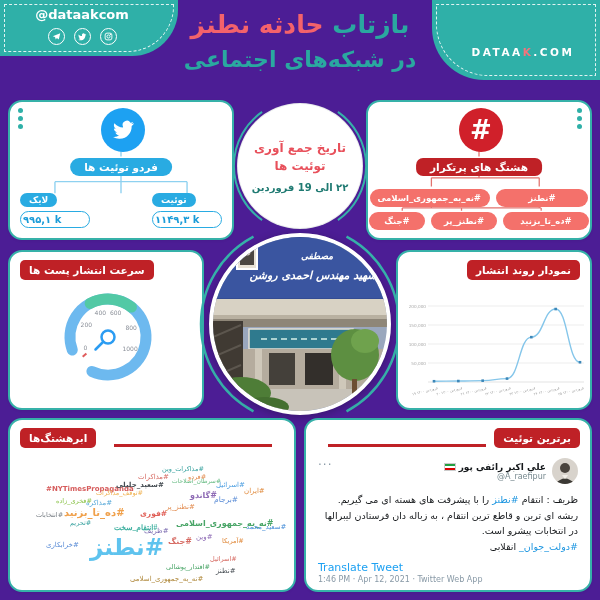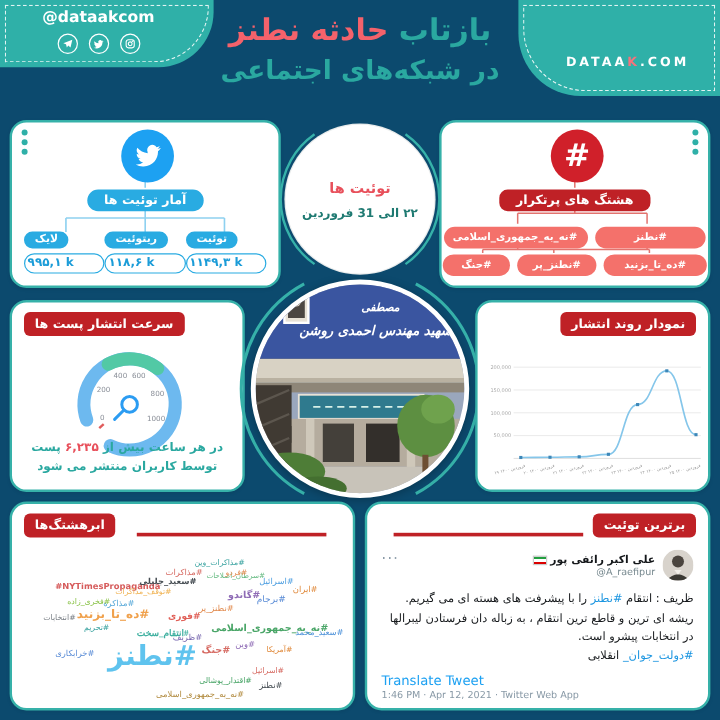--- a/index.html
+++ b/index.html
@@ -1,18 +1,18 @@
 <!DOCTYPE html>
 <html lang="fa"><head>
 <meta charset="utf-8">
 <style>
   *{margin:0;padding:0;box-sizing:border-box}
   html,body{width:600px;height:600px}
   body{font-family:"DejaVu Sans",sans-serif;background:#edf0ef;position:relative;overflow:hidden}
-  .stage{position:absolute;inset:0;width:600px;height:600px;background:#0c4a6e}
+  .stage{position:absolute;inset:0;width:600px;height:600px;background:#4c1d95}
 
   
   .badge-l{position:absolute;left:0;top:0;width:178px;height:56px;background:#2fb0a8;border-radius:0 0 46px 0}
   .badge-l::after,.badge-r::after{content:"";position:absolute;inset:4px;border:1.5px dashed rgba(255,255,255,.85);border-radius:inherit;pointer-events:none}
   .handle{position:absolute;left:0;right:14px;top:7px;text-align:center;color:#fff;font-weight:bold;font-size:13px}
   .soc-row{position:absolute;left:0;right:14px;top:28px;display:flex;justify-content:center;gap:9px}
   .soc{width:17px;height:17px;border:1.5px solid #fff;border-radius:50%;display:flex;align-items:center;justify-content:center}
   .badge-r{position:absolute;right:0;top:0;width:168px;height:80px;background:#2fb0a8;border-radius:0 0 0 52px}
   .logo-fa{position:absolute;left:14px;right:0;top:4px;text-align:center;color:#fff;font-weight:bold;font-size:30px;direction:rtl}
   .logo-en{position:absolute;left:14px;right:0;top:46px;text-align:center;color:#fff;font-weight:bold;font-size:10.5px;letter-spacing:2.5px}
@@ -139,35 +139,35 @@
         <i></i>
       </div>
     <svg class="conn" viewBox="0 0 226 140">
       <path d="M113 50 V56 M113 74 V82 M45 82 H181 M45 82 V94 M113 82 V94 M181 82 V94" stroke="#8ed1f0" stroke-width="1.4" fill="none"></path>
     </svg>
     <div class="tw-circle">
       <svg width="26" height="26" viewBox="0 0 24 24">
           <path fill="#fff" d="M22 5.8c-.7.3-1.5.5-2.3.6.8-.5 1.4-1.2 1.7-2.1-.8.5-1.6.8-2.5 1A3.9 3.9 0 0 0 12 8.9c0 .3 0 .6.1.9-3.2-.2-6.1-1.7-8-4.1-.3.6-.5 1.2-.5 1.9 0 1.3.7 2.5 1.7 3.2-.6 0-1.2-.2-1.7-.5v.1c0 1.9 1.3 3.4 3.1 3.8-.3.1-.7.1-1 .1-.2 0-.5 0-.7-.1.5 1.5 1.9 2.6 3.6 2.7a7.8 7.8 0 0 1-5.8 1.6A11 11 0 0 0 8.9 20c7.2 0 11.1-6 11.1-11.1v-.5c.8-.6 1.4-1.3 2-2.1z"></path>
         </svg>
     </div>
-    <div class="mainpill blue">آمار توئیت ها</div>
+    <div class="mainpill blue">فردو توئیت ها</div>
     <div class="stats-row">
         <div class="stat"><div class="spill">توئیت</div><div class="sval">۱۱۴۹,۳ k</div></div>
-        <div class="stat"><div class="spill">ریتوئیت</div><div class="sval">۱۱۸,۶ k</div></div>
         <div class="stat"><div class="spill">لایک</div><div class="sval">۹۹۵,۱ k</div></div>
       </div>
   </div>
 
   <svg class="date-arcs" viewBox="0 0 160 160">
     <path d="M42.1 134.1 A66 66 0 0 1 42.1 25.9" fill="none" stroke="#36b1a9" stroke-width="2"></path>
     <path d="M117.9 25.9 A66 66 0 0 1 117.9 134.1" fill="none" stroke="#36b1a9" stroke-width="2"></path>
   </svg>
   <div class="date-circle">
+    <div class="dl">تاریخ جمع آوری</div>
     <div class="dl">توئیت ها</div>
-    <div class="dr">۲۲ الی 31 فروردین</div>
+    <div class="dr">۲۲ الی 19 فروردین</div>
   </div>
 
   <div class="panel" id="p-ht">
     <div class="dots3" style="right:8px;top:6px">
         <i></i>
         <i></i>
         <i></i>
       </div>
     <svg class="conn" viewBox="0 0 226 140">
       <path d="M113 50 V56 M113 74 V78 M64 78 H175 M64 78 V87 M175 78 V87 M64 107 V109 M175 107 V109 M34 109 H177 M34 109 V112 M95 109 V112 M177 109 V112" stroke="#e2736e" stroke-width="1.3" fill="none"></path>
@@ -199,24 +199,20 @@
           <text x="32.3" y="67.6" text-anchor="middle" font-size="6" fill="#8a8f98">0</text>
           <text x="33.3" y="44.5" text-anchor="middle" font-size="6" fill="#8a8f98">200</text>
           <text x="47.3" y="33.2" text-anchor="middle" font-size="6" fill="#8a8f98">400</text>
           <text x="62.7" y="33.2" text-anchor="middle" font-size="6" fill="#8a8f98">600</text>
           <text x="78.2" y="47.6" text-anchor="middle" font-size="6" fill="#8a8f98">800</text>
           <text x="77.1" y="68.7" text-anchor="middle" font-size="6" fill="#8a8f98">1000</text>
         </g>
       <line x1="50.5" y1="59.5" x2="42.5" y2="67.5" stroke="#2b9cf2" stroke-width="2.5" stroke-linecap="round"></line>
       <circle cx="55" cy="55" r="6.5" fill="#fff" stroke="#2b9cf2" stroke-width="2.5"></circle>
     </svg>
-    <div class="speed-cap">
-      <div><span>در هر ساعت بیش از </span><span class="num">۶,۲۳۵</span><span> پست</span></div>
-      <div>توسط کاربران منتشر می شود</div>
-    </div>
   </div>
 
   <div class="photo-wrap">
     <svg class="photo-arcs" viewBox="0 0 210 210">
       <path d="M58.5 192.4 A99 99 0 0 1 58.5 17.6" fill="none" stroke="#36b1a9" stroke-width="2.5"></path>
       <path d="M151.5 17.6 A99 99 0 0 1 151.5 192.4" fill="none" stroke="#36b1a9" stroke-width="2.5"></path>
     </svg>
     <div class="photo-circle">
       <svg width="174" height="174" viewBox="0 0 174 174">
         <rect x="0" y="0" width="174" height="62" fill="#3a55a0"></rect>

